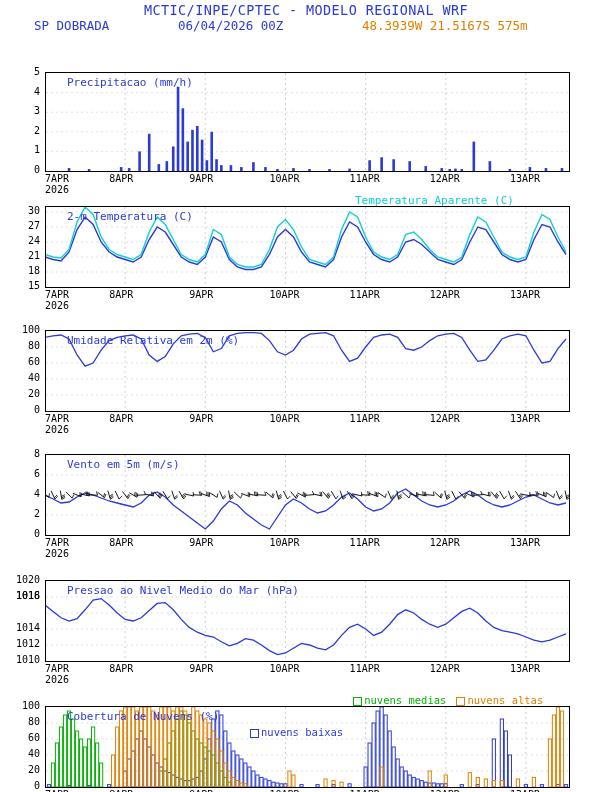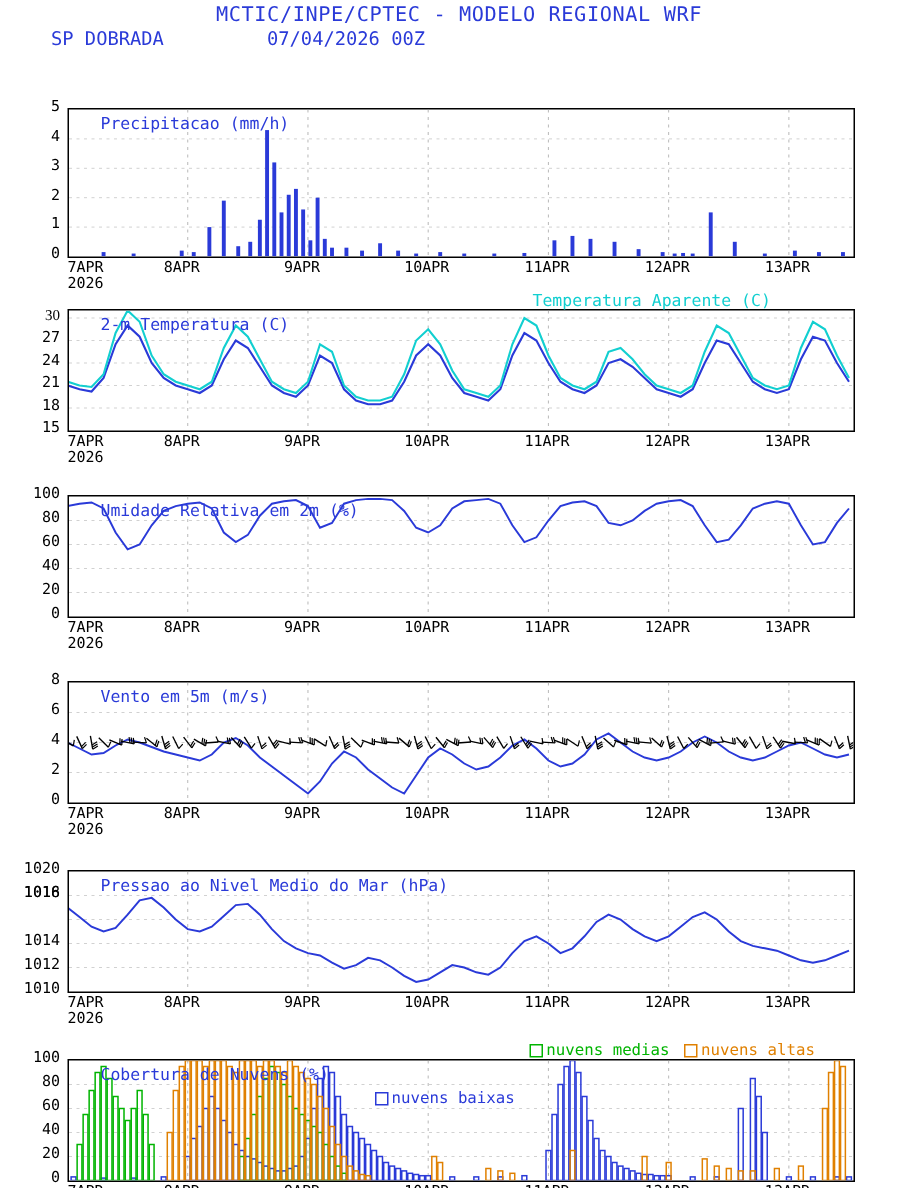--- a/index.html
+++ b/index.html
@@ -80,21 +80,22 @@
     margin-right:2px;vertical-align:middle;
   }
 </style>
 </head>
 <body>
 
 <div class="hdr">MCTIC/INPE/CPTEC  -  MODELO REGIONAL WRF</div>
 
 <div class="subhdr">
   <span class="station">SP DOBRADA</span>
-  <span class="date">07/04/2026 00Z</span>
+  <span class="date">06/04/2026 00Z</span>
+  <span class="coords">48.3939W 21.5167S 575m</span>
 </div>
 
 <div id="panels">
     <div class="panel">
       <div class="frame" style="left: 45px; top: 38px; width: 525px; height: 100px;">
         <svg width="523" height="98">
           <line x1="79.1526717557252" x2="79.1526717557252" y1="0" y2="98" stroke="#bbbbbb" stroke-width="0.7" stroke-dasharray="2,3"></line>
           <line x1="159.3053435114504" x2="159.3053435114504" y1="0" y2="98" stroke="#bbbbbb" stroke-width="0.7" stroke-dasharray="2,3"></line>
           <line x1="239.45801526717557" x2="239.45801526717557" y1="0" y2="98" stroke="#bbbbbb" stroke-width="0.7" stroke-dasharray="2,3"></line>
           <line x1="319.6106870229008" x2="319.6106870229008" y1="0" y2="98" stroke="#bbbbbb" stroke-width="0.7" stroke-dasharray="2,3"></line>
@@ -183,21 +184,21 @@
           <path d="M-1.00 47.50 L7.02 50.00 L15.03 51.00 L23.05 42.50 L31.06 15.00 L39.08 0.00 L47.09 7.50 L55.11 30.00 L63.12 42.50 L71.14 47.50 L79.15 50.00 L87.17 52.50 L95.18 47.50 L103.20 25.00 L111.21 10.00 L119.23 17.50 L127.24 32.50 L135.26 47.50 L143.27 52.50 L151.29 55.00 L159.31 47.50 L167.32 22.50 L175.34 27.50 L183.35 50.00 L191.37 57.50 L199.38 60.00 L207.40 60.00 L215.41 57.50 L223.43 42.50 L231.44 20.00 L239.46 12.50 L247.47 22.50 L255.49 40.00 L263.50 52.50 L271.52 55.00 L279.53 57.50 L287.55 50.00 L295.56 22.50 L303.58 5.00 L311.60 10.00 L319.61 30.00 L327.63 45.00 L335.64 50.00 L343.66 52.50 L351.67 47.50 L359.69 27.50 L367.70 25.00 L375.72 32.50 L383.73 42.50 L391.75 50.00 L399.76 52.50 L407.78 55.00 L415.79 50.00 L423.81 27.50 L431.82 10.00 L439.84 15.00 L447.85 30.00 L455.87 45.00 L463.89 50.00 L471.90 52.50 L479.92 50.00 L487.93 25.00 L495.95 7.50 L503.96 12.50 L511.98 30.00 L519.99 45.00 " fill="none" stroke="#12cfd0" stroke-width="1.4"></path>
         </svg>
       </div>
       <div class="title" style="left: 67px; top: 160px;">2-m Temperatura (C)</div>
       <div class="title2" style="left: 355px; top: 160px;">Temperatura Aparente (C)</div>
       <div class="ytick" style="width: 40px; left: 0px; top: 246px;">15</div>
       <div class="ytick" style="width: 40px; left: 0px; top: 231px;">18</div>
       <div class="ytick" style="width: 40px; left: 0px; top: 216px;">21</div>
       <div class="ytick" style="width: 40px; left: 0px; top: 201px;">24</div>
       <div class="ytick" style="width: 40px; left: 0px; top: 186px;">27</div>
-      <div class="ytick" style="width: 40px; left: 0px; top: 171px; font-family: Liberation Serif, serif;">30</div>
+      <div class="ytick" style="width: 40px; left: 0px; top: 171px;">30</div>
       <div class="xtick" style="left: 45px; top: 255px;">7APR</div>
       <div class="xtick" style="left: 109.153px; top: 255px;">8APR</div>
       <div class="xtick" style="left: 189.305px; top: 255px;">9APR</div>
       <div class="xtick" style="left: 269.458px; top: 255px;">10APR</div>
       <div class="xtick" style="left: 349.611px; top: 255px;">11APR</div>
       <div class="xtick" style="left: 429.763px; top: 255px;">12APR</div>
       <div class="xtick" style="left: 509.916px; top: 255px;">13APR</div>
       <div class="yearlab" style="left: 45px; top: 266px;">2026</div>
     </div>
     <div class="panel">

